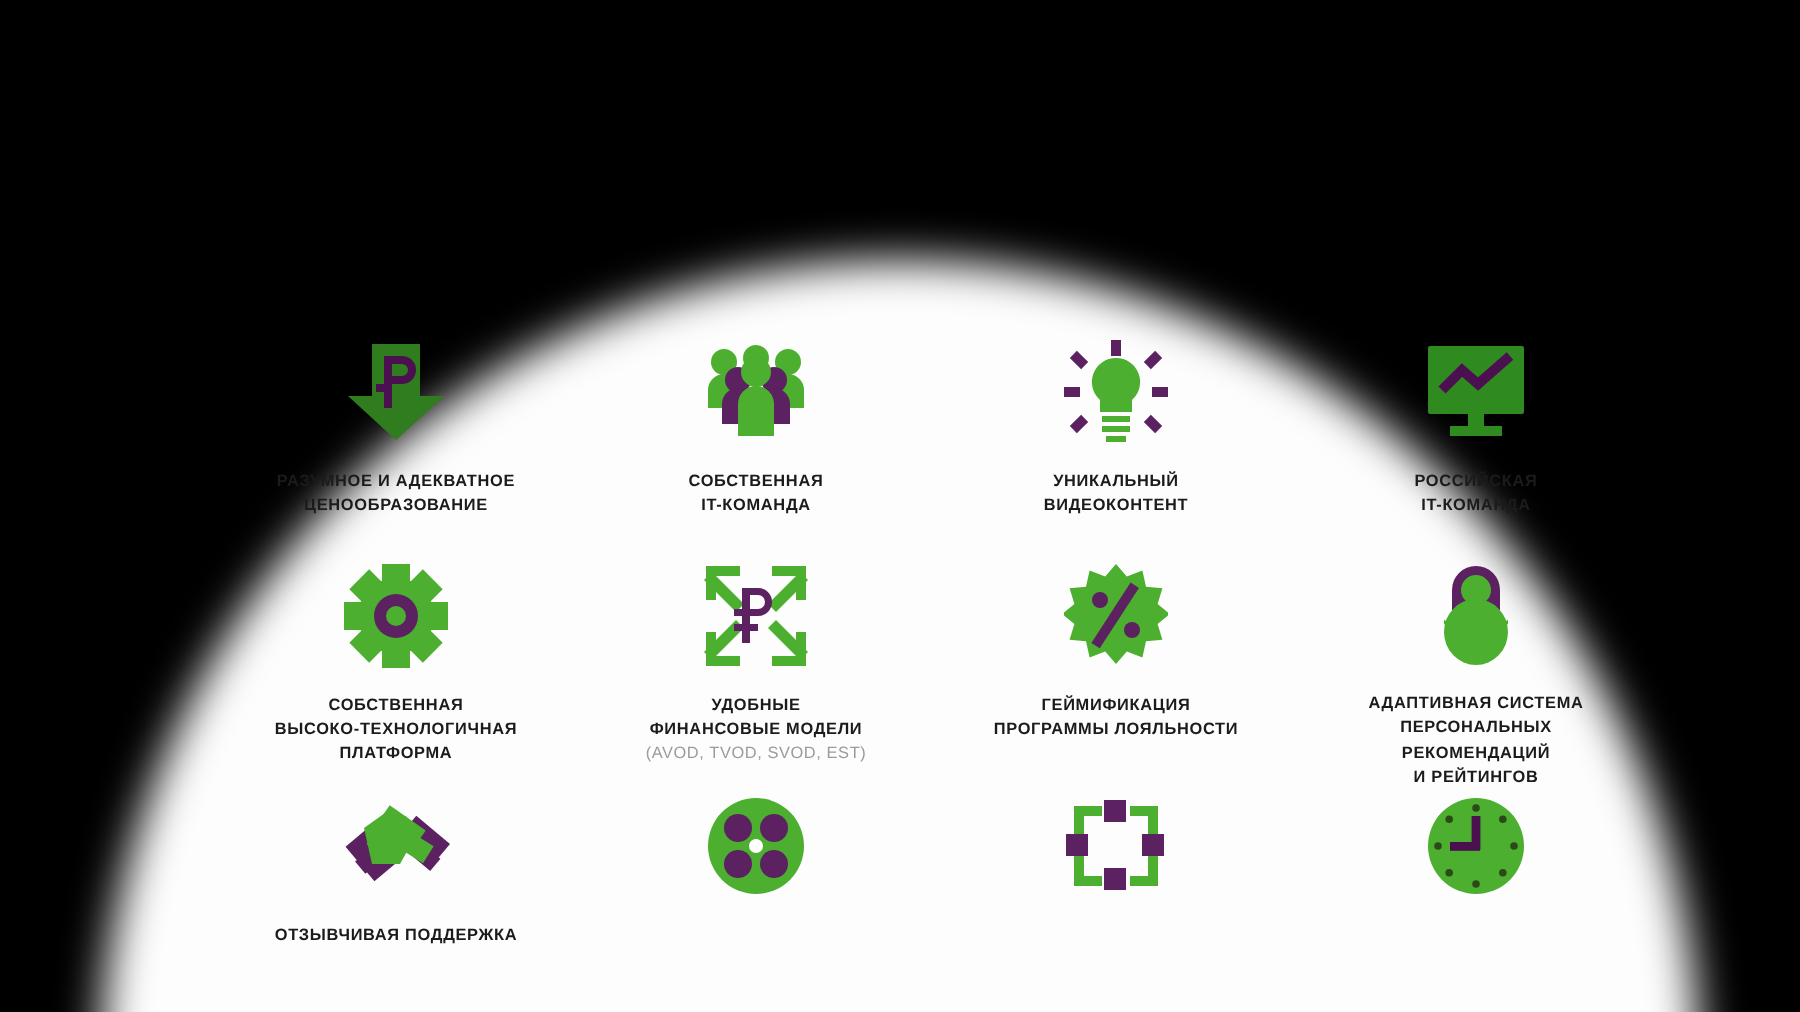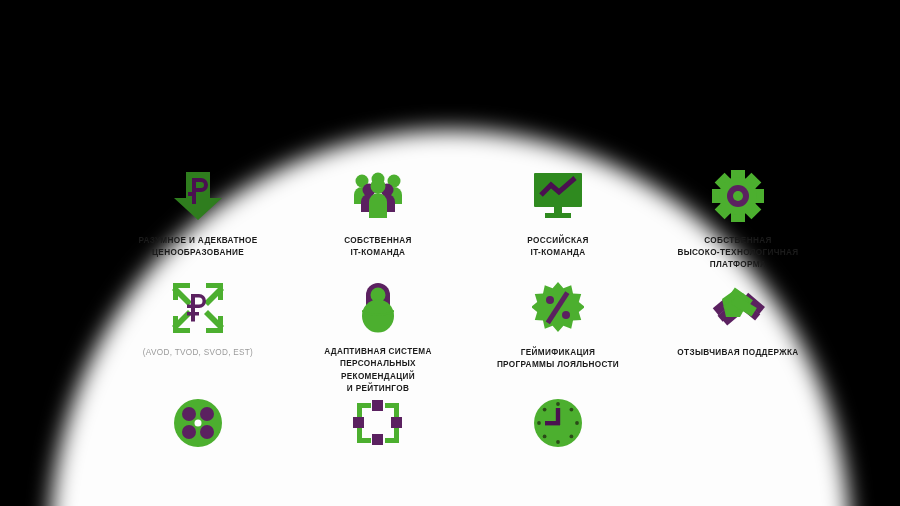--- a/index.html
+++ b/index.html
@@ -102,20 +102,41 @@
           <circle cx="34" cy="18" r="6.5" fill="#5b2160"></circle>
           <path d="M26 40 v-10 a8 8 0 0 1 16 0 v10 z" fill="#5b2160"></path>
           <path d="M16 46 v-16 a9 9 0 0 1 18 0 v16 z" fill="#4caf2f"></path>
           <circle cx="25" cy="14" r="7.5" fill="#4caf2f"></circle>
         </svg>
       </div>
       <div class="label">СОБСТВЕННАЯ
 IT-КОМАНДА</div>
     </div>
 
+    <div class="cell">
+      <div class="iconwrap">
+        <svg width="52" height="52" viewBox="0 0 52 52">
+          <g fill="#5b2160">
+            <rect x="23.5" y="0" width="5" height="8"></rect>
+            <rect x="0" y="23.5" width="8" height="5"></rect>
+            <rect x="44" y="23.5" width="8" height="5"></rect>
+            <rect x="5" y="6" width="5" height="8" transform="rotate(-45 7.5 10)"></rect>
+            <rect x="42" y="6" width="5" height="8" transform="rotate(45 44.5 10)"></rect>
+            <rect x="5" y="38" width="5" height="8" transform="rotate(45 7.5 42)"></rect>
+            <rect x="42" y="38" width="5" height="8" transform="rotate(-45 44.5 42)"></rect>
+          </g>
+          <path d="M26 9 a12 12 0 0 1 8 21 v6 h-16 v-6 a12 12 0 0 1 8 -21 z" fill="#4caf2f"></path>
+          <rect x="19" y="38" width="14" height="3" fill="#4caf2f"></rect>
+          <rect x="19" y="43" width="14" height="3" fill="#4caf2f"></rect>
+          <rect x="21" y="48" width="10" height="3" fill="#4caf2f"></rect>
+        </svg>
+      </div>
+      <div class="label">УНИКАЛЬНЫЙ
+ВИДЕОКОНТЕНТ</div>
+    </div>
 
     <div class="cell">
       <div class="iconwrap">
         <svg width="52" height="46" viewBox="0 0 52 46">
           <rect x="2" y="0" width="48" height="34" rx="1" fill="#2f8a1f"></rect>
           <polyline points="9,22 19,12 27,19 43,5" fill="none" stroke="#4a1050" stroke-width="5" stroke-linejoin="miter"></polyline>
           <rect x="22" y="34" width="8" height="6" fill="#2f8a1f"></rect>
           <rect x="13" y="40" width="26" height="5" fill="#2f8a1f"></rect>
         </svg>
       </div>
@@ -151,49 +172,51 @@
             <path d="M51 1 h-17 v5 h12 v12 h5 z"></path>
             <path d="M49 3 L33 19 l4 4 L53 7 z" transform="translate(-1,1)"></path>
             <path d="M1 51 h17 v-5 h-12 v-12 h-5 z"></path>
             <path d="M3 49 L19 33 l-4 -4 L-1 45 z" transform="translate(1,-1)"></path>
             <path d="M51 51 h-17 v-5 h12 v-12 h5 z"></path>
             <path d="M49 49 L33 33 l4 -4 L53 45 z" transform="translate(-1,-1)"></path>
           </g>
           <path d="M19 12 h8 a7 7 0 0 1 0 14 h-4 v4 h4 v3.5 h-4 v6 h-4 v-6 h-4 v-3.5 h4 v-4 h-4 v-3.5 h4 z m4 3.5 v7 h4 a3.5 3.5 0 0 0 0 -7 z" fill="#5b2160"></path>
         </svg>
       </div>
+      <div class="label">УДОБНЫЕ
+ФИНАНСОВЫЕ МОДЕЛИ</div>
       <div class="sublabel">(AVOD, TVOD, SVOD, EST)</div>
+    </div>
+
+    <div class="cell">
+      <div class="iconwrap">
+        <svg width="52" height="52" viewBox="0 0 52 52">
+          <path d="M26 0 L31.4 6.2 L39.2 3.3 L41 11.4 L49.2 12.1 L46.8 20 L53 25 L46.8 30 L49.2 37.9 L41 38.6 L39.2 46.7 L31.4 43.8 L26 50 L20.6 43.8 L12.8 46.7 L11 38.6 L2.8 37.9 L5.2 30 L-1 25 L5.2 20 L2.8 12.1 L11 11.4 L12.8 3.3 L20.6 6.2 Z" fill="#4caf2f"></path>
+          <circle cx="18" cy="18" r="4" fill="#5b2160"></circle>
+          <circle cx="34" cy="33" r="4" fill="#5b2160"></circle>
+          <rect x="23" y="8" width="5" height="36" transform="rotate(33 26 26)" fill="#5b2160"></rect>
+        </svg>
+      </div>
+      <div class="label">ГЕЙМИФИКАЦИЯ
+ПРОГРАММЫ ЛОЯЛЬНОСТИ</div>
     </div>
 
     <div class="cell">
       <div class="iconwrap">
         <svg width="42" height="52" viewBox="0 0 42 52">
           <path d="M21 1 a12 12 0 0 1 12 12 v10 h-24 v-10 a12 12 0 0 1 12 -12 z" fill="#5b2160"></path>
           <circle cx="21" cy="13" r="7.5" fill="#4caf2f"></circle>
           <ellipse cx="21" cy="34" rx="16" ry="16.5" fill="#4caf2f"></ellipse>
           <path d="M5 28 q16 8 32 0 v2 q-16 8 -32 0 z" fill="#4caf2f"></path>
         </svg>
       </div>
       <div class="label">АДАПТИВНАЯ СИСТЕМА
 ПЕРСОНАЛЬНЫХ
 РЕКОМЕНДАЦИЙ
 И РЕЙТИНГОВ</div>
-    </div>
-
-    <div class="cell">
-      <div class="iconwrap">
-        <svg width="52" height="52" viewBox="0 0 52 52">
-          <path d="M26 0 L31.4 6.2 L39.2 3.3 L41 11.4 L49.2 12.1 L46.8 20 L53 25 L46.8 30 L49.2 37.9 L41 38.6 L39.2 46.7 L31.4 43.8 L26 50 L20.6 43.8 L12.8 46.7 L11 38.6 L2.8 37.9 L5.2 30 L-1 25 L5.2 20 L2.8 12.1 L11 11.4 L12.8 3.3 L20.6 6.2 Z" fill="#4caf2f"></path>
-          <circle cx="18" cy="18" r="4" fill="#5b2160"></circle>
-          <circle cx="34" cy="33" r="4" fill="#5b2160"></circle>
-          <rect x="23" y="8" width="5" height="36" transform="rotate(33 26 26)" fill="#5b2160"></rect>
-        </svg>
-      </div>
-      <div class="label">ГЕЙМИФИКАЦИЯ
-ПРОГРАММЫ ЛОЯЛЬНОСТИ</div>
     </div>
 
     <div class="cell">
       <div class="iconwrap">
         <svg width="56" height="42" viewBox="0 0 56 42">
           <rect x="3" y="14" width="20" height="9" transform="rotate(-40 13 18)" fill="#5b2160"></rect>
           <rect x="8" y="22" width="18" height="8" transform="rotate(-40 17 26)" fill="#5b2160"></rect>
           <rect x="13" y="28" width="14" height="7" transform="rotate(-40 20 31)" fill="#5b2160"></rect>
           <rect x="33" y="12" width="22" height="9" transform="rotate(40 44 16)" fill="#5b2160"></rect>
           <rect x="30" y="20" width="20" height="8" transform="rotate(40 40 24)" fill="#5b2160"></rect>

